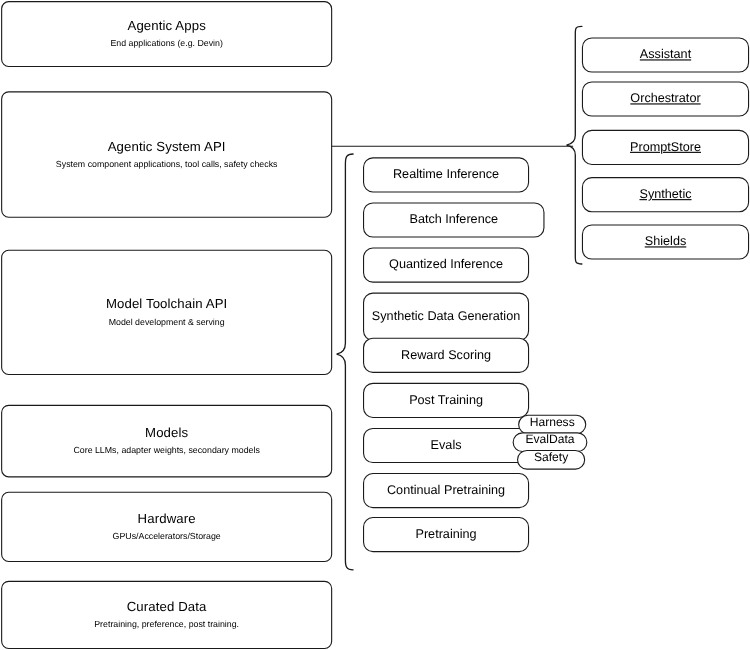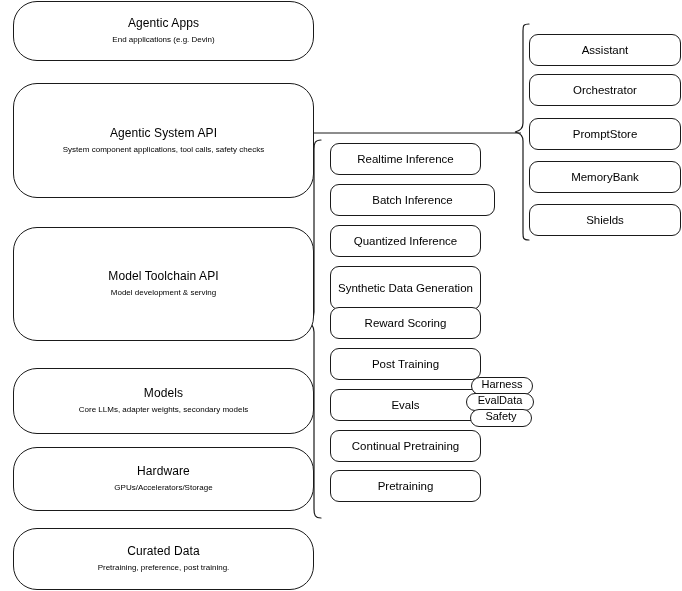--- a/index.html
+++ b/index.html
@@ -27,22 +27,21 @@
     border: 1px solid #1a1a1a;
     border-radius: 11px;
     background: #ffffff;
     display: flex;
     flex-direction: column;
     align-items: center;
     justify-content: center;
     text-align: center;
   }
   .stack-box {
-    border-radius: 24px;
-    margin-left: 12px;
+    border-radius: 7px;
   }
   .stack-title {
     font-size: 12px;
     line-height: 15px;
     color: #000;
     letter-spacing: 0.1px;
   }
   .stack-sub {
     font-size: 8px;
     line-height: 12px;
@@ -51,20 +50,21 @@
   }
   .cap-box {
     border-radius: 9px;
     font-size: 11.5px;
     line-height: 14px;
   }
   .svc-box {
     border-radius: 9px;
     font-size: 11.5px;
     line-height: 14px;
+    text-decoration: underline;
   }
   .pill {
     position: absolute;
     box-sizing: border-box;
     border: 1px solid #1a1a1a;
     background: #ffffff;
     border-radius: 10px;
     display: flex;
     justify-content: center;
     font-size: 11px;
@@ -170,19 +170,19 @@
   <div class="box svc-box" style="left:529px; top:34px; width:152px; height:32px;">
     <span>Assistant</span>
   </div>
   <div class="box svc-box" style="left:529px; top:74px; width:152px; height:32px;">
     <span>Orchestrator</span>
   </div>
   <div class="box svc-box" style="left:529px; top:118px; width:152px; height:32px;">
     <span>PromptStore</span>
   </div>
   <div class="box svc-box" style="left:529px; top:161px; width:152px; height:32px;">
-    <span>MemoryBank</span>
+    <span>Synthetic</span>
   </div>
   <div class="box svc-box" style="left:529px; top:204px; width:152px; height:32px;">
     <span>Shields</span>
   </div>
 
 </div>
 
 </body></html>

